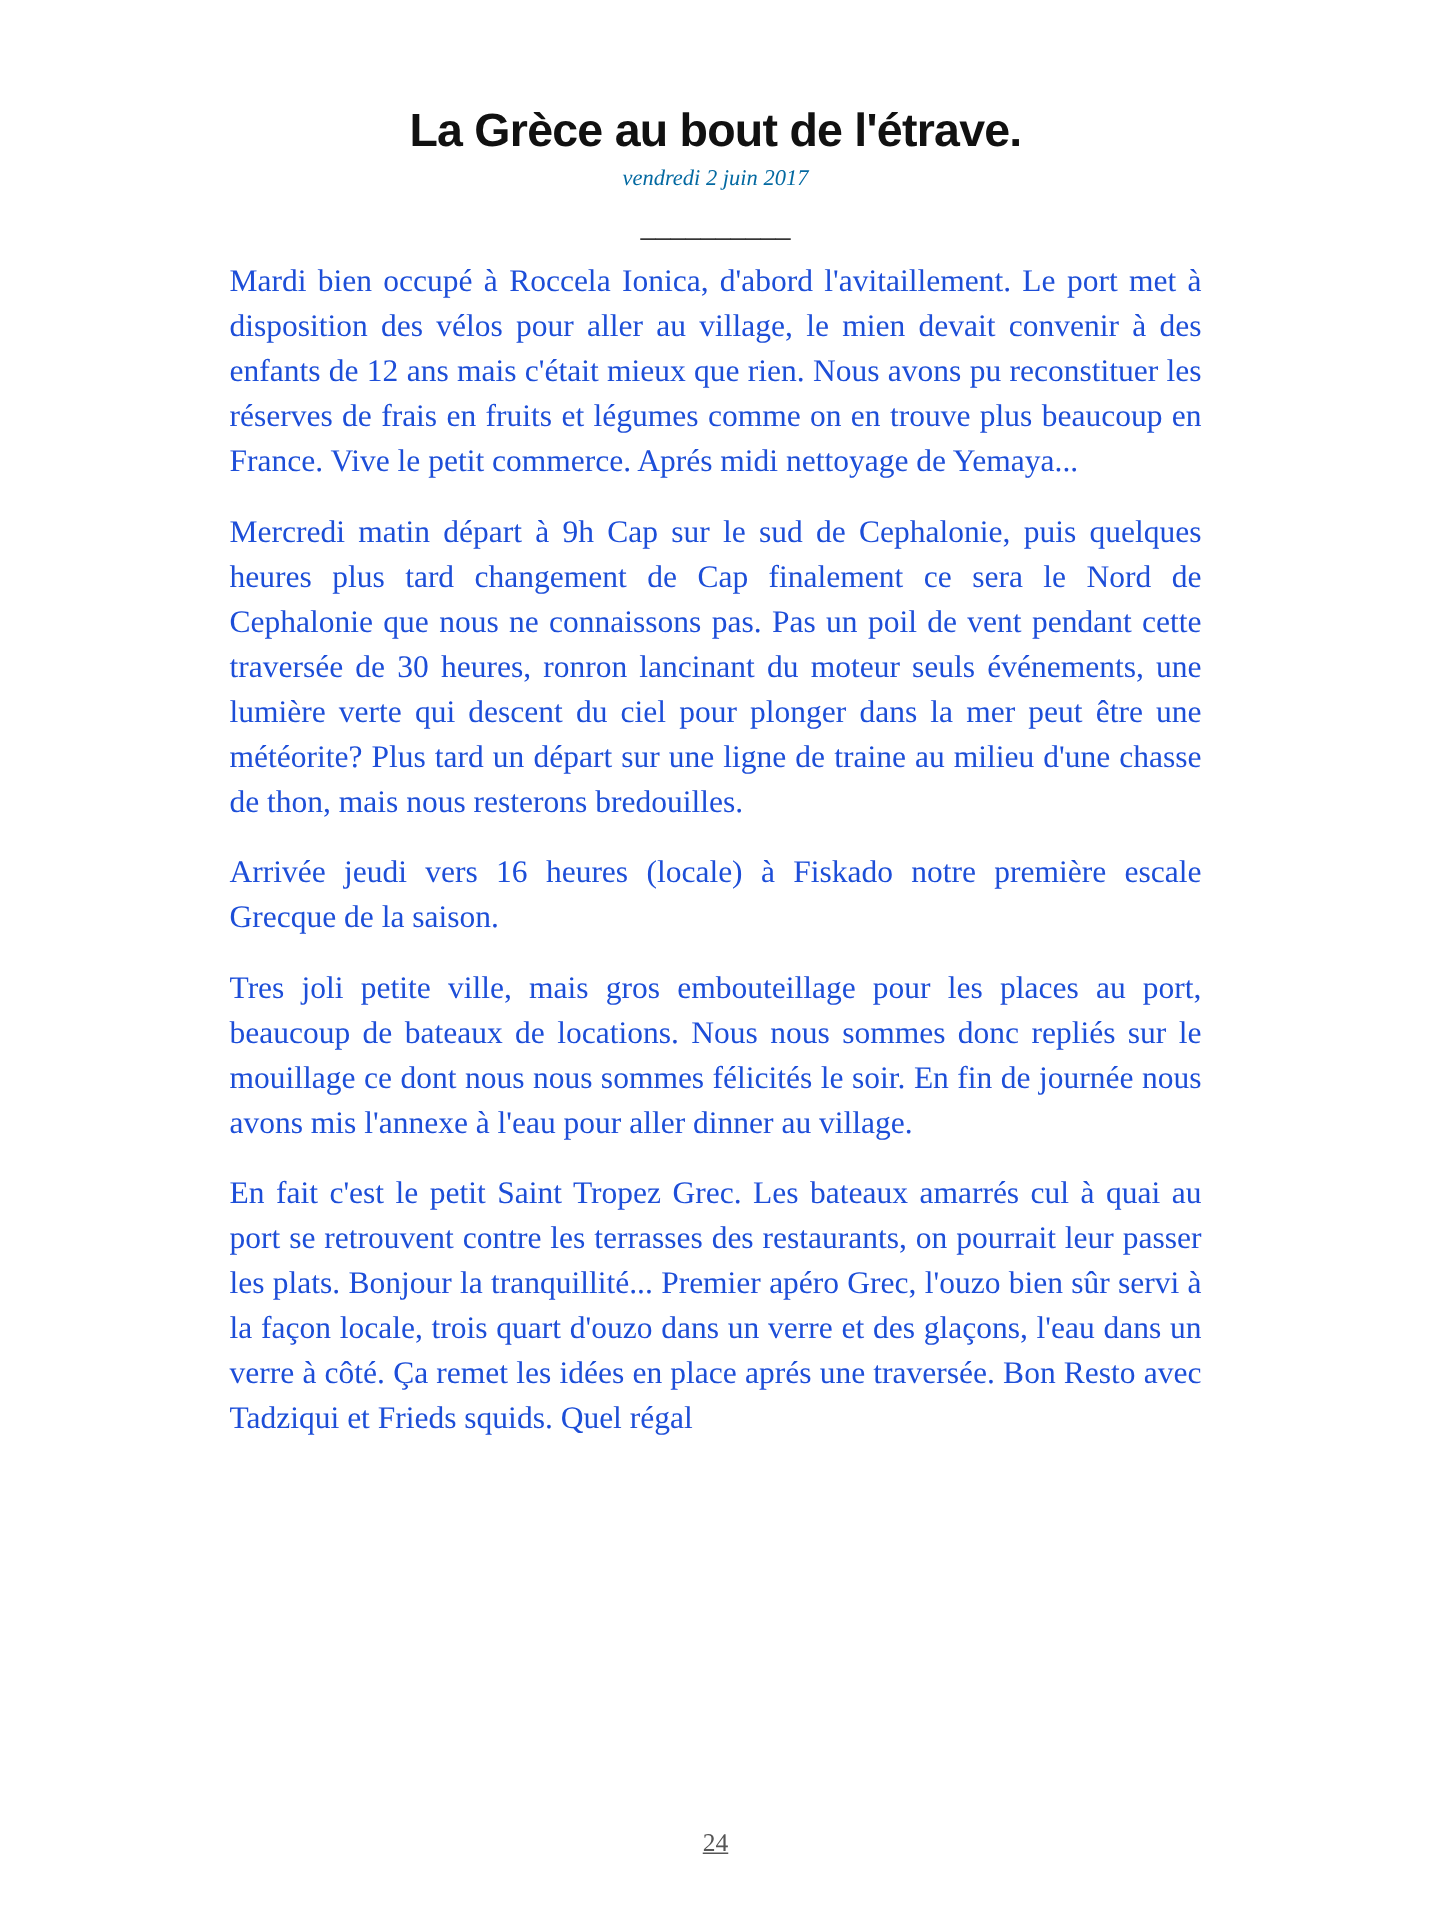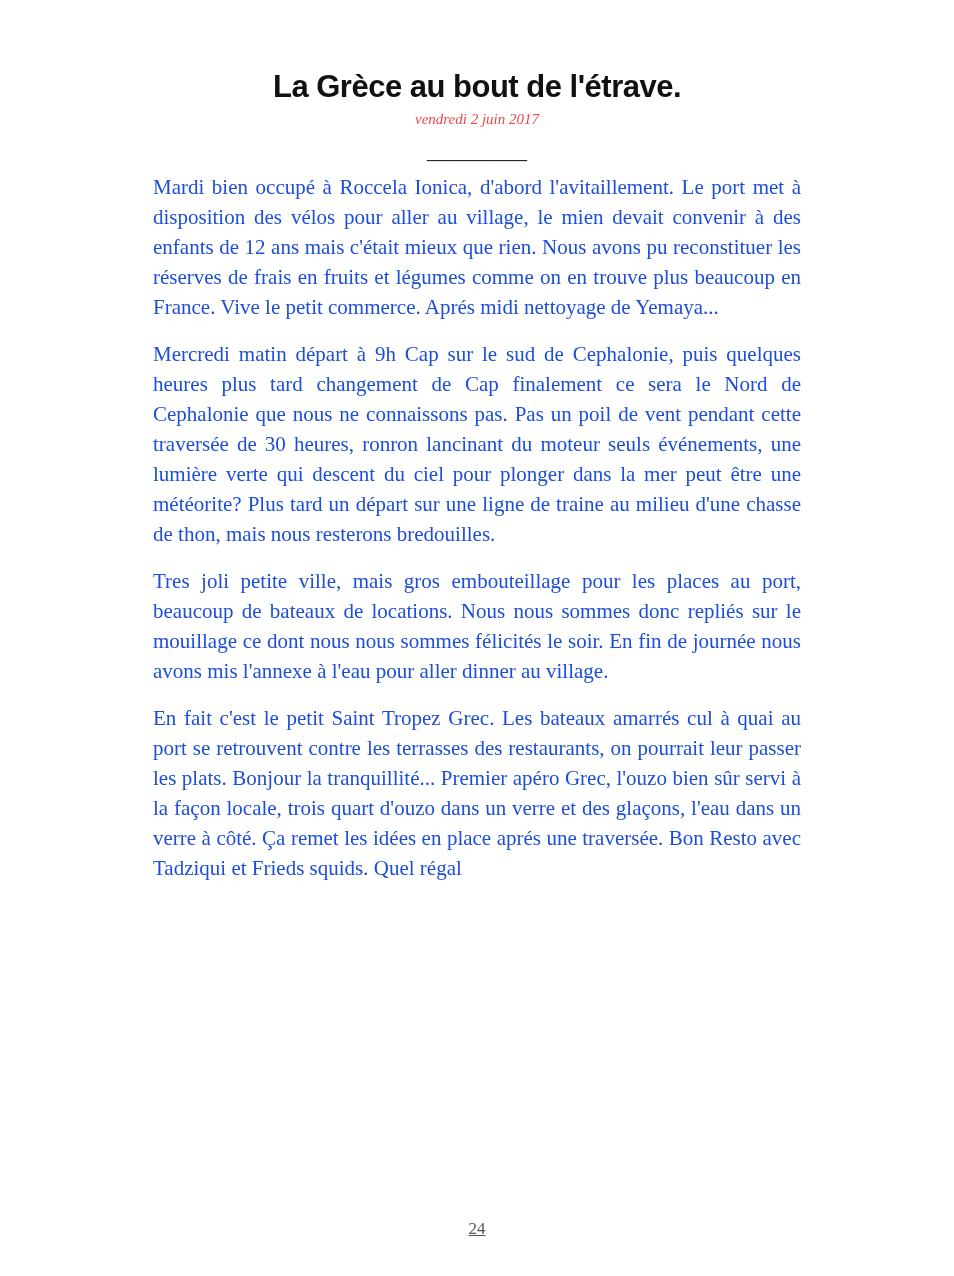--- a/index.html
+++ b/index.html
@@ -28,21 +28,21 @@
     line-height: 42px;
     letter-spacing: -0.5px;
     color: #111111;
   }
   .post-date {
     margin: 1px 0 0 0;
     font-family: "Liberation Serif", serif;
     font-style: italic;
     font-size: 15px;
     line-height: 20px;
-    color: #ef4444;
+    color: #0369a1;
   }
   .divider-line {
     margin: 8px 0 0 0;
     text-align: center;
     font-family: "Liberation Serif", serif;
     font-size: 20px;
     line-height: 28px;
     color: #111111;
     letter-spacing: 0px;
   }
@@ -79,20 +79,21 @@
 
   <div class="post-header">
     <h1 class="post-title">La Grèce au bout de l'étrave.</h1>
     <p class="post-date">vendredi 2 juin 2017</p>
     <div class="divider-line">__________</div>
   </div>
 
   <div class="post-body">
     <p>Mardi bien occupé à Roccela Ionica, d'abord l'avitaillement. Le port met à disposition des vélos pour aller au village, le mien devait convenir à des enfants de 12 ans mais c'était mieux que rien. Nous avons pu reconstituer les réserves de frais en fruits et légumes comme on en trouve plus beaucoup en France. Vive le petit commerce. Aprés midi nettoyage de Yemaya...</p>
     <p>Mercredi matin départ à 9h Cap sur le sud de Cephalonie, puis quelques heures plus tard changement de Cap finalement ce sera le Nord de Cephalonie que nous ne connaissons pas. Pas un poil de vent pendant cette traversée de 30 heures, ronron lancinant du moteur seuls événements, une lumière verte qui descent du ciel pour plonger dans la mer peut être une météorite?  Plus tard un départ sur une ligne de traine au milieu d'une chasse de thon, mais nous resterons  bredouilles.</p>
+    <p>Arrivée jeudi vers 16 heures (locale) à Fiskado notre première escale Grecque de la saison.</p>
     <p>Tres joli petite ville, mais gros embouteillage pour les places au port, beaucoup de bateaux de locations. Nous nous sommes donc repliés sur le mouillage ce dont nous nous sommes félicités le soir. En fin de journée nous avons mis l'annexe à l'eau pour aller dinner au village.</p>
     <p>En fait c'est le petit Saint Tropez Grec. Les bateaux amarrés cul à quai au port se retrouvent contre les terrasses des restaurants, on pourrait leur passer les plats. Bonjour la tranquillité... Premier apéro Grec, l'ouzo bien sûr servi à la façon locale, trois quart d'ouzo dans un verre et des glaçons, l'eau dans un verre à côté. Ça remet les idées en place aprés une traversée. Bon Resto avec Tadziqui et Frieds squids. Quel régal</p>
   </div>
 
   <div class="page-footer">
     <span class="page-number">24</span>
   </div>
 
 </div>
 

